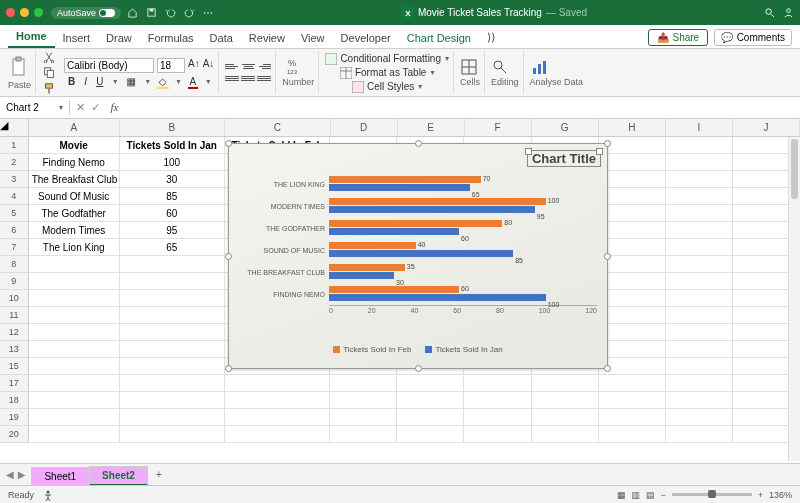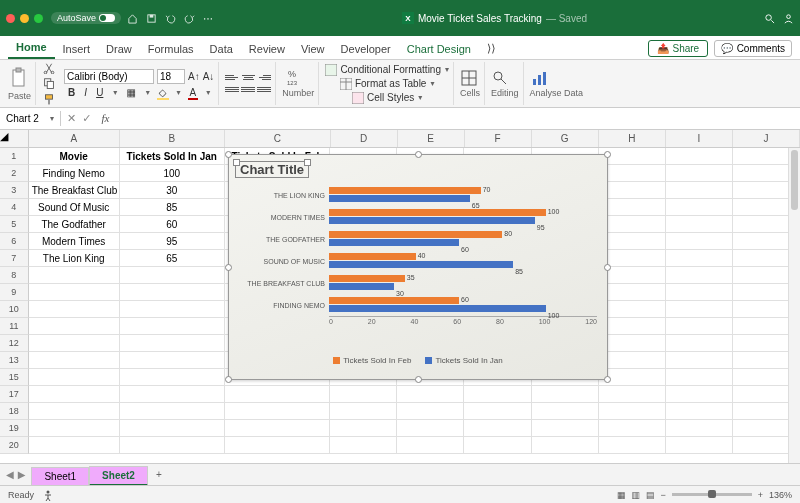--- a/index.html
+++ b/index.html
@@ -1,17 +1,17 @@
 <!DOCTYPE html>
 <html><head>
 <meta charset="utf-8">
 <style>
 * { margin:0; padding:0; box-sizing:border-box; font-family:-apple-system,BlinkMacSystemFont,"Segoe UI",sans-serif; }
 body { width:800px; height:503px; background:#fff; overflow:hidden; font-size:11px; }
-.titlebar { height:36px; background:#1a6e3a; display:flex; align-items:center; color:#fff; font-size:10px; padding:0 6px; }
+.titlebar { height:25px; background:#1a6e3a; display:flex; align-items:center; color:#fff; font-size:10px; padding:0 6px; }
 .traffic { display:flex; gap:5px; margin-right:8px; }
 .traffic span { width:9px; height:9px; border-radius:50%; }
 .tl-red{background:#ff5f57}.tl-yel{background:#febc2e}.tl-grn{background:#28c840}
 .autosave { background:rgba(255,255,255,.15); border-radius:8px; padding:1px 6px; margin-right:6px; display:flex; align-items:center; gap:3px; font-size:9px; }
 .autosave .toggle{width:16px;height:8px;background:#fff;border-radius:4px;position:relative}.autosave .toggle::after{content:'';position:absolute;width:6px;height:6px;background:#1a6e3a;border-radius:50%;top:1px;left:1px}
 .qat{display:flex;gap:8px;margin-right:12px;color:#fff}
 .qat svg{opacity:.85}
 .title-center{flex:1;text-align:center;display:flex;justify-content:center;align-items:center;gap:4px}
 .title-center .saved{color:rgba(255,255,255,.6)}
 .title-right{display:flex;gap:8px}
@@ -20,33 +20,33 @@
 .tab.active{color:#1a6e3a;font-weight:700;border-bottom:2px solid #1a6e3a}
 .tab.context{color:#1a6e3a}
 .tabs-right{margin-left:auto;display:flex;gap:6px;padding-bottom:2px}
 .btn-share{border:1px solid #1a6e3a;color:#1a6e3a;padding:2px 8px;border-radius:3px;font-size:10px;display:flex;align-items:center;gap:3px}
 .btn-comments{border:1px solid #bbb;padding:2px 6px;border-radius:3px;font-size:10px;display:flex;align-items:center;gap:3px}
 .ribbon{height:48px;background:#f5f5f5;border-bottom:1px solid #ccc;display:flex;align-items:center;padding:2px 4px;gap:2px;font-size:10px;color:#333}
 .rgroup{display:flex;flex-direction:column;align-items:center;padding:0 4px;border-right:1px solid #ddd;height:100%;justify-content:center}
 .rgroup.noborder{border-right:none}
 .rlabel{font-size:9px;color:#666;margin-top:1px}
 .paste-btn{display:flex;flex-direction:column;align-items:center;gap:1px}
-.fontbox{display:flex;gap:3px;align-items:center}
+.fontbox{display:flex;gap:3px;}
 .fontbox select,.fontbox input{font-size:10px;border:1px solid #bbb;background:#fff;padding:1px 2px}
 .fontname{width:90px}.fontsize{width:28px}
 .fontbtns{display:flex;gap:5px;margin-top:3px;align-items:center}
 .fontbtns span{cursor:pointer;padding:0 2px}
 .bold{font-weight:bold}.italic{font-style:italic}.underline{text-decoration:underline}
 .align-grid{display:grid;grid-template-columns:repeat(3,14px);gap:2px}
 .align-grid span{width:14px;height:10px;display:flex;flex-direction:column;gap:1px;justify-content:center}
 .align-grid span i{height:1px;background:#555;display:block}
 .dd{font-size:8px;color:#666;margin-left:1px}
 .rtext{display:flex;align-items:center;gap:3px;padding:1px 0;font-size:10px}
 .namebox-row{height:22px;border-bottom:1px solid #ccc;display:flex;align-items:center;background:#fff}
-.namebox{width:61px;border-right:1px solid #ccc;padding:2px 6px;font-size:10px;display:flex;align-items:center;justify-content:space-between}
+.namebox{width:70px;border-right:1px solid #ccc;padding:2px 6px;font-size:10px;display:flex;align-items:center;justify-content:space-between}
 .fx-btns{display:flex;gap:6px;padding:0 6px;color:#888}
 .fx{font-style:italic;font-family:serif;color:#555;margin-left:4px}
 .formula-input{flex:1;padding:2px 6px;font-size:10px}
 .grid-area{position:relative;height:342px;overflow:hidden;background:#fff}
 .colheads{display:flex;height:18px;background:#f3f3f3;border-bottom:1px solid #ccc}
 .rowhead-spacer{width:30px;border-right:1px solid #ccc;background:#f3f3f3}
 .colhead{width:70px;border-right:1px solid #ddd;text-align:center;font-size:10px;color:#555;line-height:18px}
 .colhead.wide{width:95px}
 .colhead.wide2{width:110px}
 .gridbody{position:relative}
@@ -55,21 +55,21 @@
 .cell{width:70px;border-right:1px solid #e0e0e0;border-bottom:1px solid #e0e0e0;padding:0 3px;font-size:10px;line-height:17px;overflow:hidden;white-space:nowrap}
 .cell.wide{width:95px}.cell.wide2{width:110px}
 .cell.hdr{font-weight:bold;text-align:center}
 .cell.ctr{text-align:center}
 .chart-obj{position:absolute;top:24px;left:228px;width:380px;height:226px;background:linear-gradient(160deg,#f4f4f0,#e8e8e2);border:1px solid #999;box-shadow:0 1px 3px rgba(0,0,0,.2)}
 .chart-handles{position:absolute;inset:-4px;pointer-events:none}
 .handle{position:absolute;width:7px;height:7px;background:#fff;border:1px solid #888;border-radius:50%}
 .h-nw{top:0;left:0}.h-n{top:0;left:50%;margin-left:-3px}.h-ne{top:0;right:0}
 .h-w{top:50%;left:0;margin-top:-3px}.h-e{top:50%;right:0;margin-top:-3px}
 .h-sw{bottom:0;left:0}.h-s{bottom:0;left:50%;margin-left:-3px}.h-se{bottom:0;right:0}
-.chart-title{text-align:left;font-weight:bold;font-size:13px;padding:6px;color:#444;position:relative}
+.chart-title{text-align:right;font-weight:bold;font-size:13px;padding:6px;color:#444;position:relative}
 .chart-title .sel{border:1px solid #888;padding:0 4px;position:relative;display:inline-block}
 .chart-title .sel::before,.chart-title .sel::after{content:'';position:absolute;width:5px;height:5px;background:#fff;border:1px solid #888}
 .chart-title .sel::before{top:-3px;left:-3px}.chart-title .sel::after{top:-3px;right:-3px}
 .chart-body{padding:0 10px 4px 10px;height:170px;position:relative}
 .chart-row{display:flex;align-items:center;height:22px}
 .chart-cat{width:90px;text-align:right;font-size:7px;color:#555;padding-right:4px;text-transform:uppercase}
 .chart-bars{flex:1;position:relative;height:20px}
 .bar{position:absolute;height:7px;left:0}
 .bar.feb{top:2px;background:#ed7d31}
 .bar.jan{top:10px;background:#4472c4}

